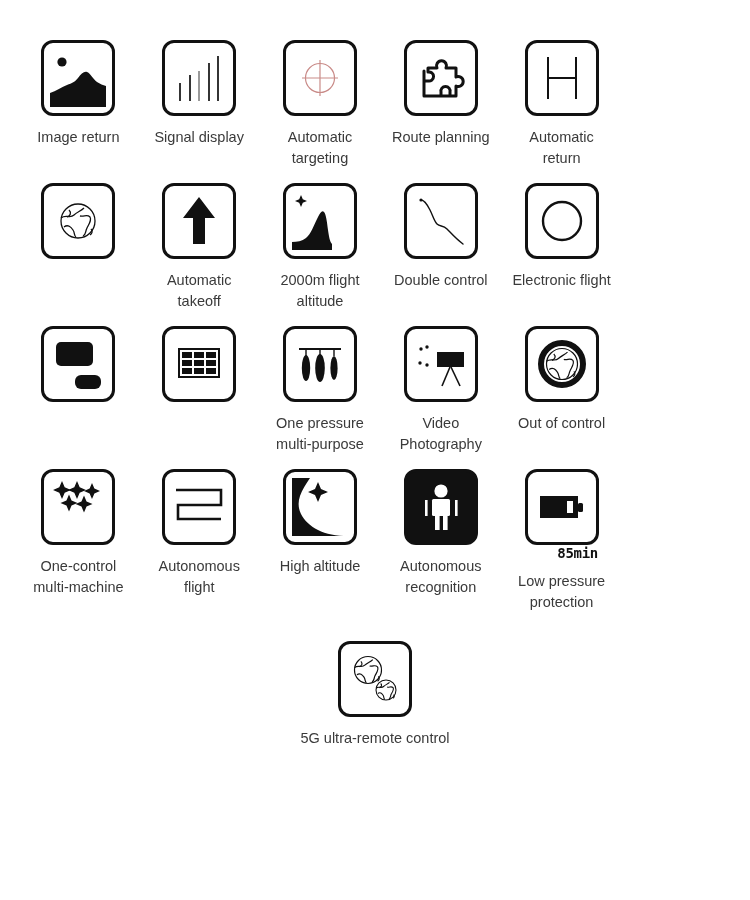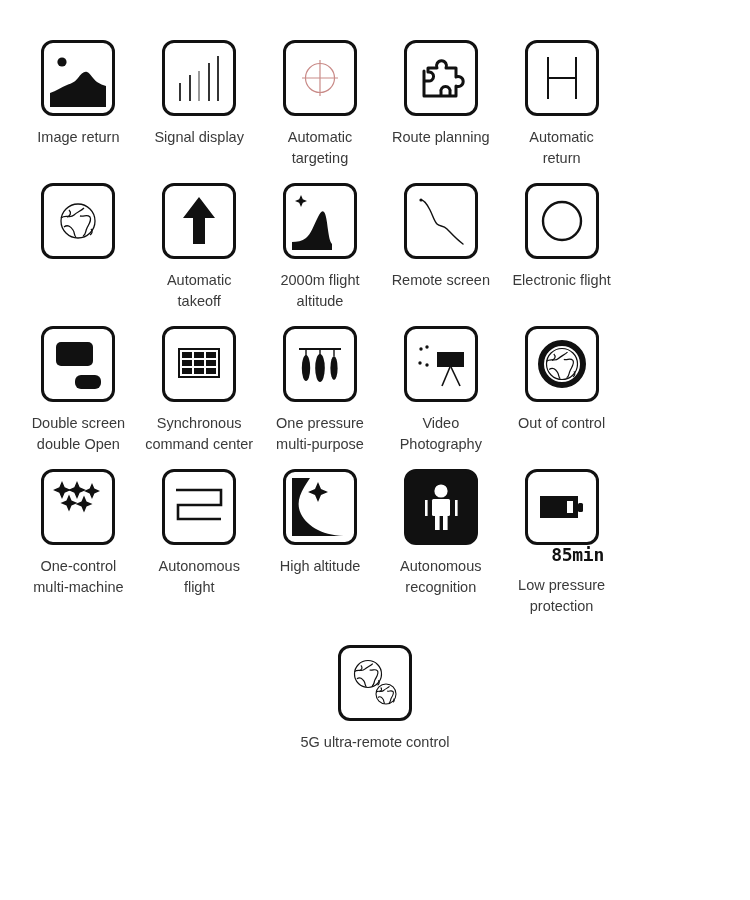--- a/index.html
+++ b/index.html
@@ -42,21 +42,21 @@
     position: relative;
   }
   .icon-card.inverted {
     background: #111111;
     border-color: #111111;
   }
   .icon-card svg {
     display: block;
   }
   .icon-sub {
-    font-size: 18px;
+    font-size: 14px;
     color: #111111;
     font-family: "DejaVu Sans Mono", "Liberation Mono", monospace;
     letter-spacing: -0.3px;
     margin-top: 1px;
     line-height: 1;
     font-weight: 700;
     margin-left: 32px;
   }
   .feature-label {
     margin-top: 11px;
@@ -170,57 +170,53 @@
       <div class="feature-label">2000m flight
 altitude</div>
     </div>
     <div class="feature-cell">
       <div class="icon-card">
         <svg width="56" height="58" viewBox="0 0 56 58">
         <path d="M8,8 C11,8 14,12 17,18 C20,24 21,29 24,32 C27,35 30,33 34,37 C38,41 43,47 50,52" fill="none" stroke="#111111" stroke-width="1.4" stroke-linecap="round"></path>
         <circle cx="8" cy="8" r="1.6" fill="#111111"></circle>
         </svg>
       </div>
-      <div class="feature-label">Remote screen</div>
+      <div class="feature-label">Double control</div>
     </div>
     <div class="feature-cell">
       <div class="icon-card">
         <svg width="56" height="58" viewBox="0 0 56 58">
           <circle cx="28" cy="29" r="19" fill="none" stroke="#111111" stroke-width="2.4"></circle>
         </svg>
       </div>
       <div class="feature-label">Electronic flight</div>
     </div>
     <div class="feature-cell">
       <div class="icon-card">
         <svg width="56" height="58" viewBox="0 0 56 58">
         <rect x="6" y="7" width="37" height="24" rx="5" fill="#111111"></rect>
         <rect x="25" y="40" width="26" height="14" rx="6" fill="#111111"></rect>
         </svg>
       </div>
-      <div class="feature-label">Double screen
-double Open</div>
     </div>
     <div class="feature-cell">
       <div class="icon-card">
         <svg width="56" height="58" viewBox="0 0 56 58">
         <rect x="8" y="14" width="40" height="28" fill="none" stroke="#111111" stroke-width="2"></rect>
         <rect x="11" y="17" width="10" height="6" fill="#111111"></rect>
         <rect x="23" y="17" width="10" height="6" fill="#111111"></rect>
         <rect x="35" y="17" width="10" height="6" fill="#111111"></rect>
         <rect x="11" y="25" width="10" height="6" fill="#111111"></rect>
         <rect x="23" y="25" width="10" height="6" fill="#111111"></rect>
         <rect x="35" y="25" width="10" height="6" fill="#111111"></rect>
         <rect x="11" y="33" width="10" height="6" fill="#111111"></rect>
         <rect x="23" y="33" width="10" height="6" fill="#111111"></rect>
         <rect x="35" y="33" width="10" height="6" fill="#111111"></rect>
         </svg>
       </div>
-      <div class="feature-label">Synchronous
-command center</div>
     </div>
     <div class="feature-cell">
       <div class="icon-card">
         <svg width="56" height="58" viewBox="0 0 56 58">
         <line x1="7" y1="14" x2="49" y2="14" stroke="#111111" stroke-width="2"></line>
         <line x1="14" y1="14" x2="14" y2="21" stroke="#111111" stroke-width="1.4"></line>
         <line x1="28" y1="14" x2="28" y2="21" stroke="#111111" stroke-width="1.4"></line>
         <line x1="42" y1="14" x2="42" y2="21" stroke="#111111" stroke-width="1.4"></line>
         <ellipse cx="14" cy="33" rx="4.2" ry="13" fill="#111111"></ellipse>
         <ellipse cx="28" cy="33" rx="4.8" ry="14" fill="#111111"></ellipse>

